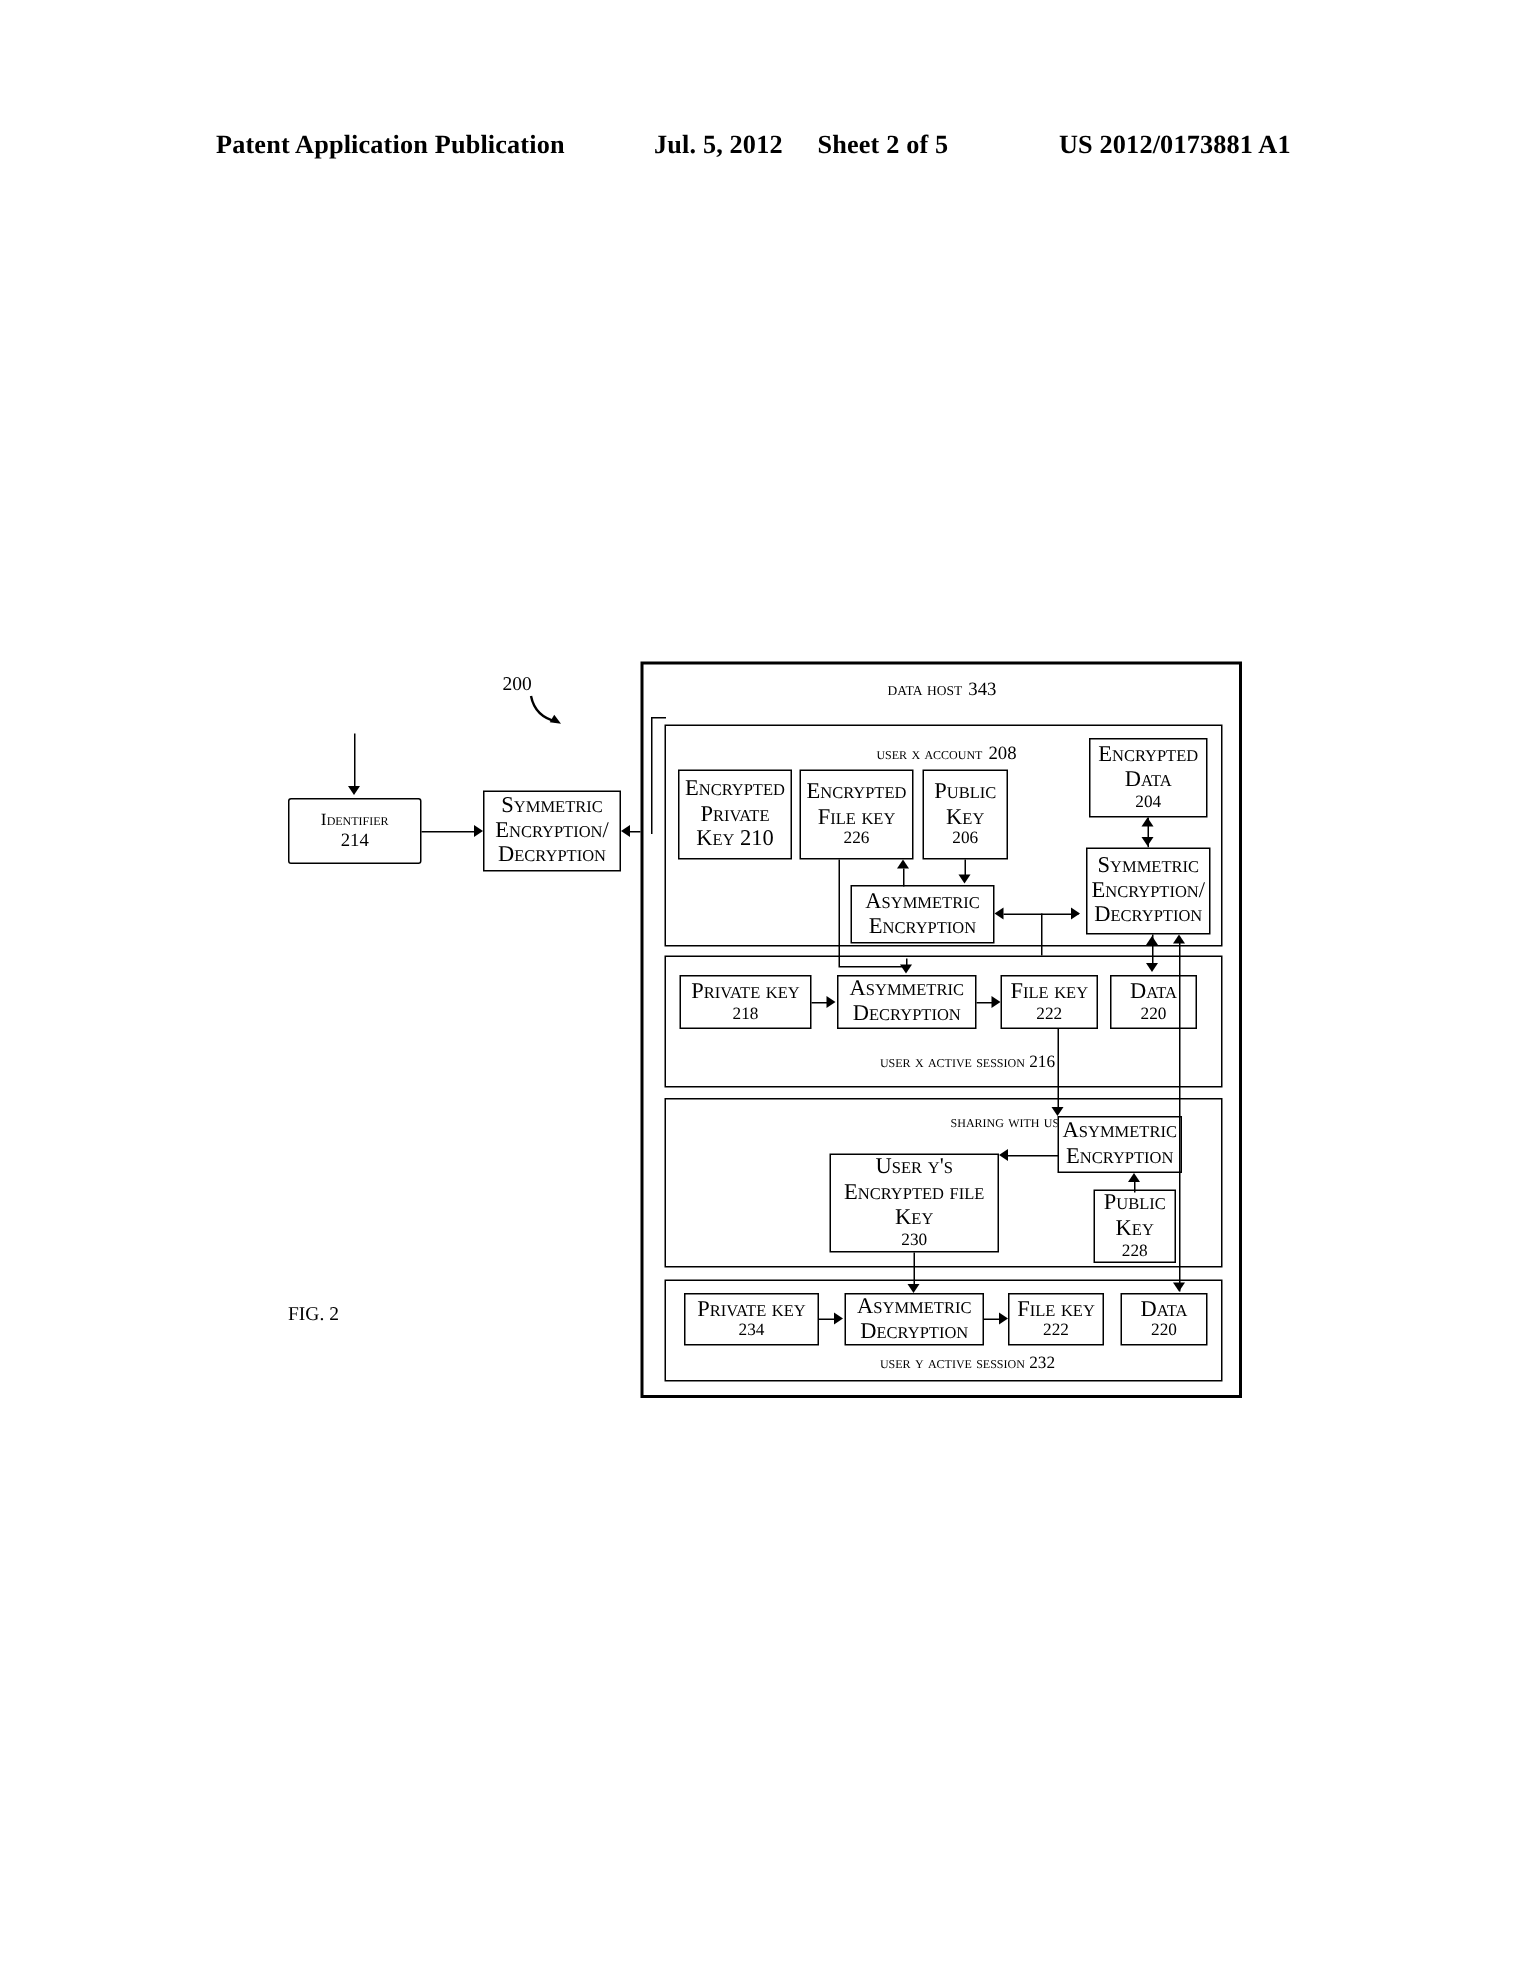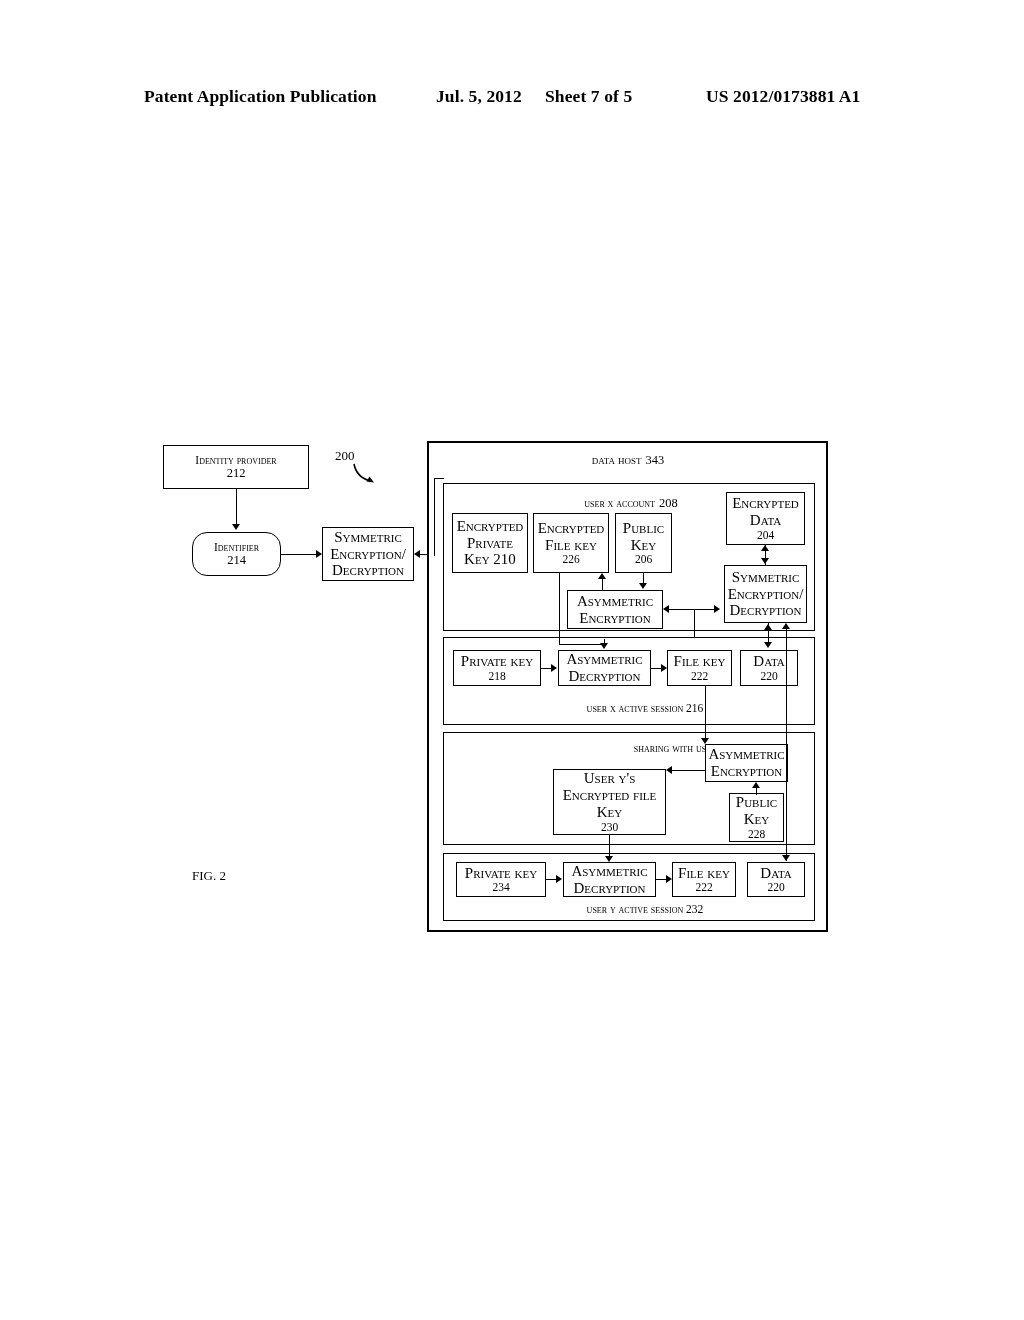--- a/index.html
+++ b/index.html
@@ -74,21 +74,21 @@
     position: absolute;
     box-sizing: border-box;
     background: #ffffff;
     border: 1.2px solid #000;
   }
   .outer {
     border: 2.2px solid #000;
   }
 
   
-  .rounded { border-radius: 15px; }
+  .rounded { border-radius: 2px; }
 
   
   .ln-v { position: absolute; width: 0; border-left: 1.2px solid #000; }
   .ln-h { position: absolute; height: 0; border-top: 1.2px solid #000; }
 
   .arrow {
     position: absolute;
     width: 0; height: 0;
   }
   .arrow.down  { border-left: 4.2px solid transparent; border-right: 4.2px solid transparent; border-top: 6.5px solid #000; }
@@ -119,38 +119,34 @@
     left: 352px; top: 462px;
     width: 26px; height: 24px;
   }
 </style>
 </head>
 <body>
 
 <div id="page-header">
   <span class="hdr-title">Patent Application Publication</span>
   <span class="hdr-date">Jul. 5, 2012</span>
-  <span class="hdr-sheet">Sheet 7 of 5</span>
+  <span class="hdr-sheet">Sheet 2 of 5</span>
   <span class="hdr-pubno">US 2012/0173881 A1</span>
 </div>
 
 <div id="figure">
 
   <div id="fig-caption">FIG. 2</div>
 
   <div id="ref-200">200</div>
   <svg id="ref-200-arrow" viewBox="0 0 26 24">
     <path d="M2,2 C4,12 10,17 19,19" stroke="#000" stroke-width="1.6" fill="none"></path>
     <polygon points="22,20.5 14.5,19.5 17.5,14.5" fill="#000"></polygon>
   </svg>
 
-  <div class="box" style="left:163px; top:445px; width:146px; height:44px;">
-    <span class="ln sc t11">Identity Provider</span>
-    <span class="ln t12">212</span>
-  </div>
 
   <div class="ln-v" style="left:236px; top:489px; height:36px;"></div>
   <div class="arrow down" style="left:232px; top:524px;"></div>
 
   <div class="box rounded" style="left:192px; top:532px; width:89px; height:44px;">
     <span class="ln sc t11">Identifier</span>
     <span class="ln t12">214</span>
   </div>
 
   <div class="ln-h" style="left:281px; top:554px; width:37px;"></div>

